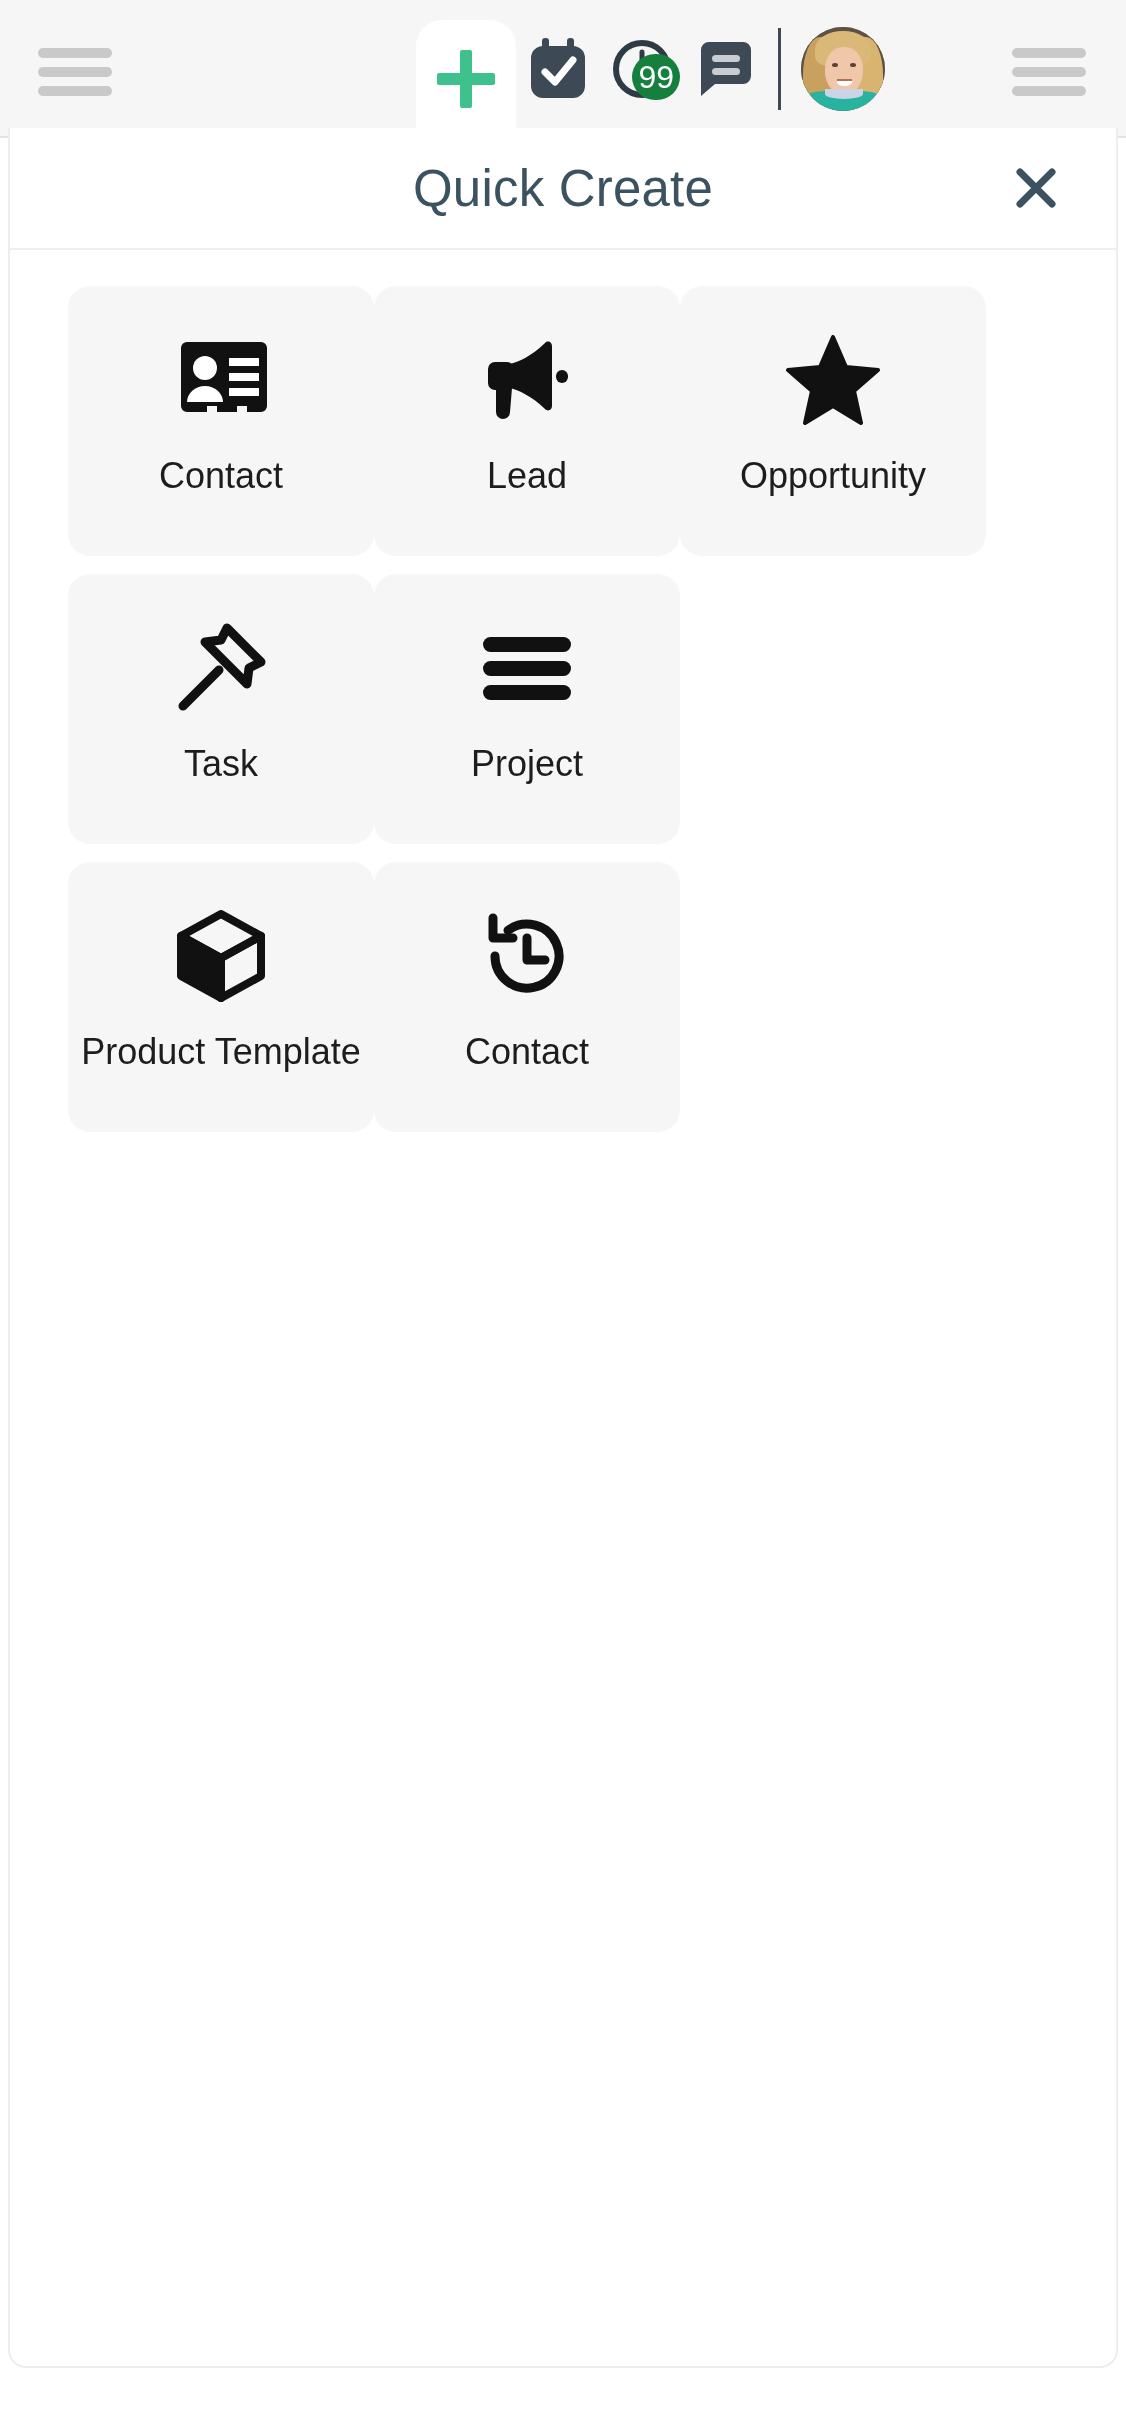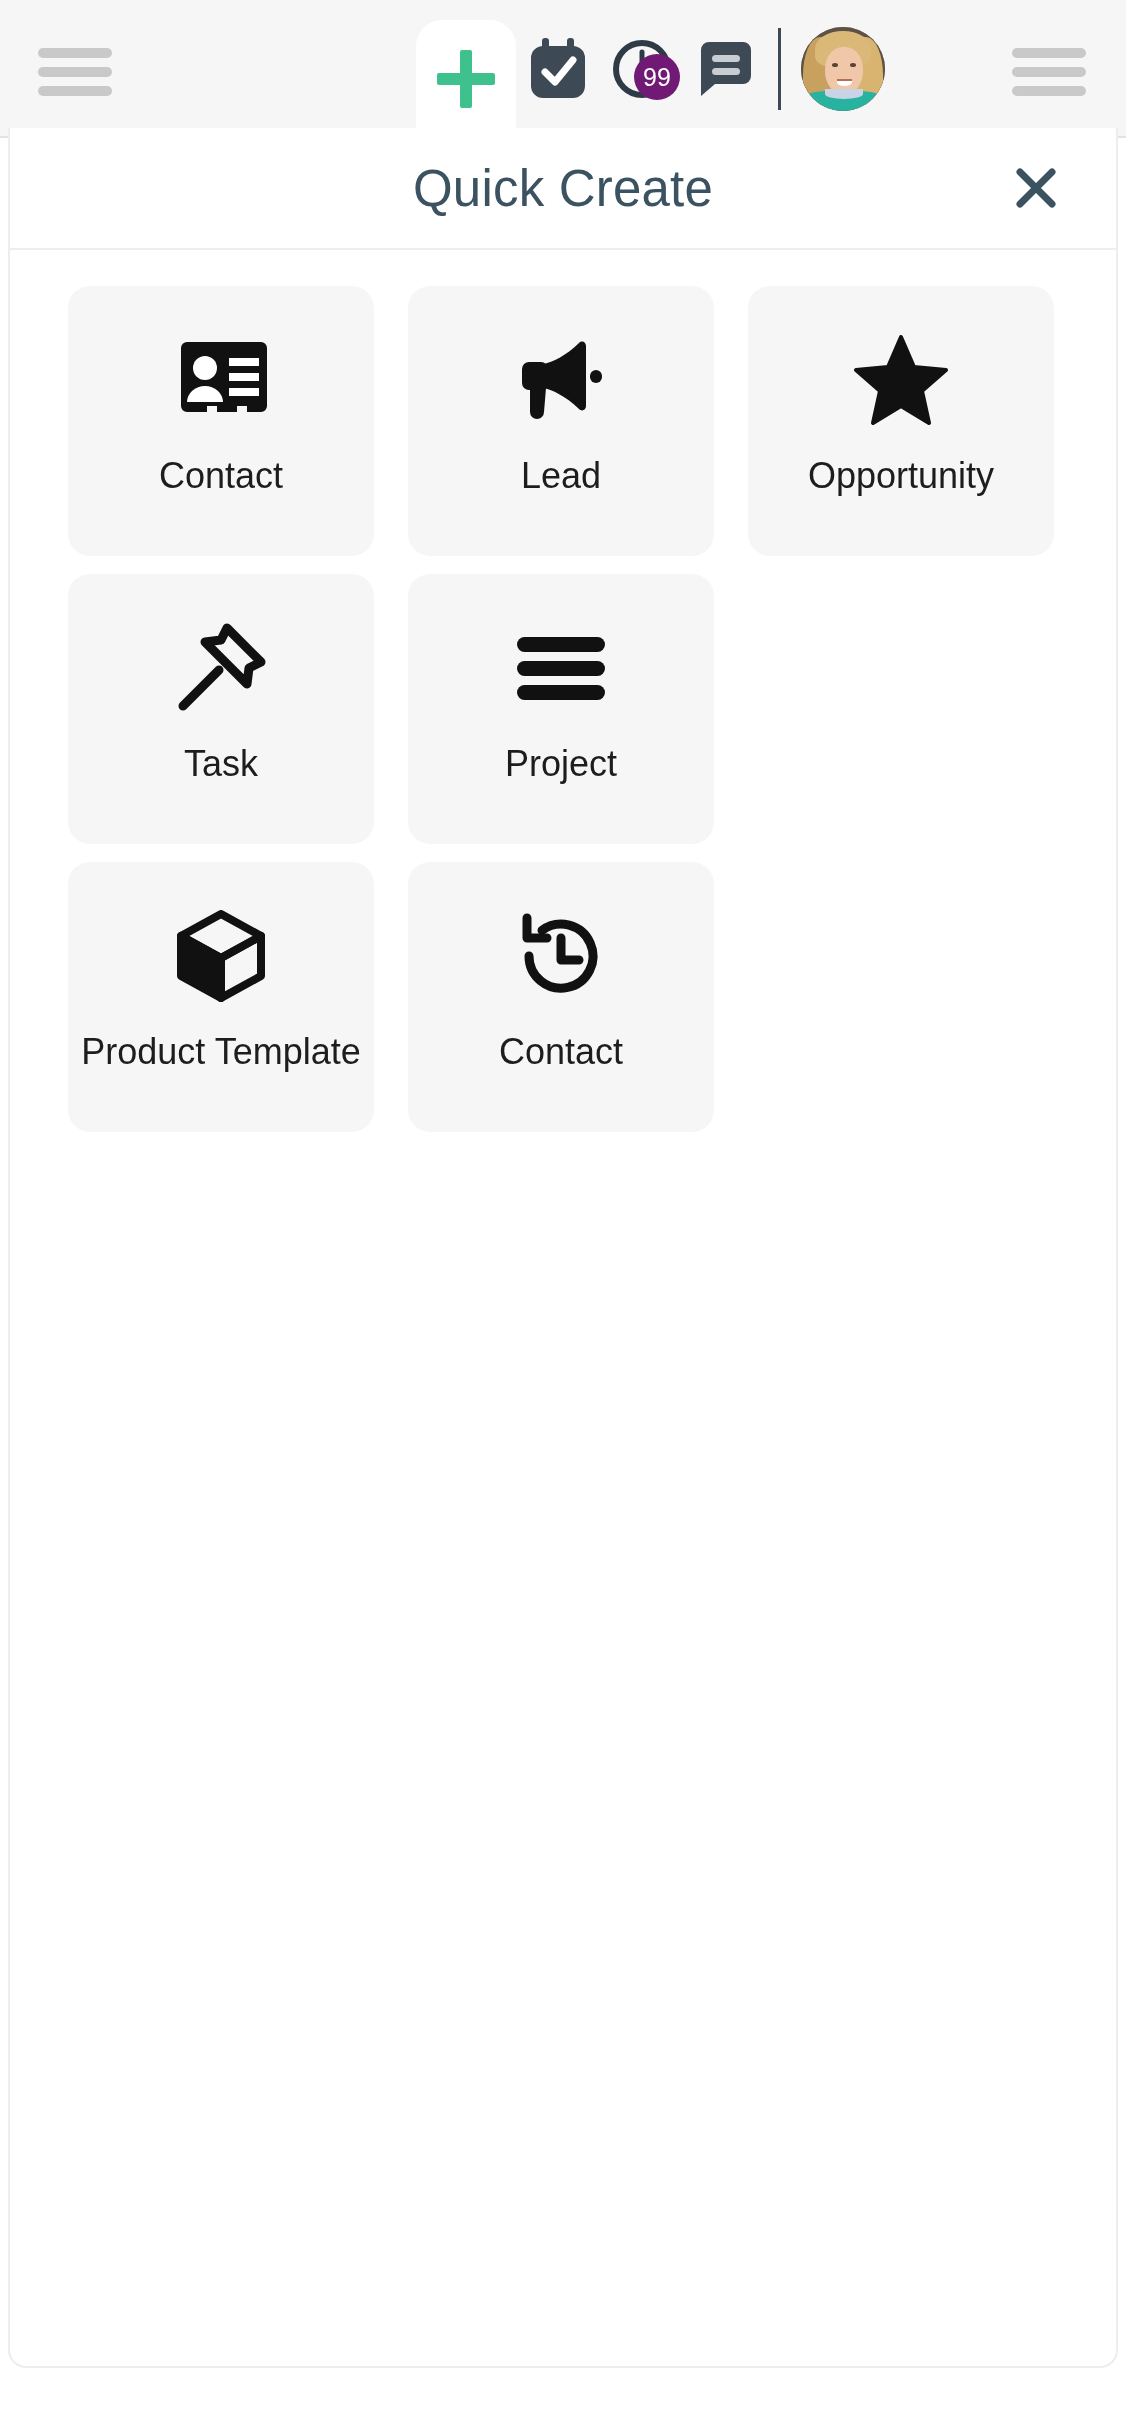--- a/index.html
+++ b/index.html
@@ -99,23 +99,23 @@
   }
   .tb-icon svg { display: block; }
 
   .badge {
     position: absolute;
     right: 4px;
     bottom: 38px;
     min-width: 46px;
     height: 46px;
     border-radius: 23px;
-    background: #701a75;
+    background: #15803d;
     color: #ffffff;
-    font-size: 25px;
+    font-size: 32px;
     font-family: "Liberation Sans", sans-serif;
     display: flex;
     align-items: center;
     justify-content: center;
     padding: 0 6px;
     line-height: 1;
   }
 
   .divider-v {
     width: 3px;
@@ -192,21 +192,20 @@
     align-items: center;
     justify-content: center;
   }
 
   
   .grid {
     padding: 36px 58px 0 58px;
   }
   .grid-row {
     display: flex;
-    gap: 34px;
     margin-bottom: 18px;
   }
   .grid-row.centered { }
 
   .tile {
     width: 306px;
     height: 270px;
     background: #f6f6f6;
     border-radius: 22px;
     display: flex;

